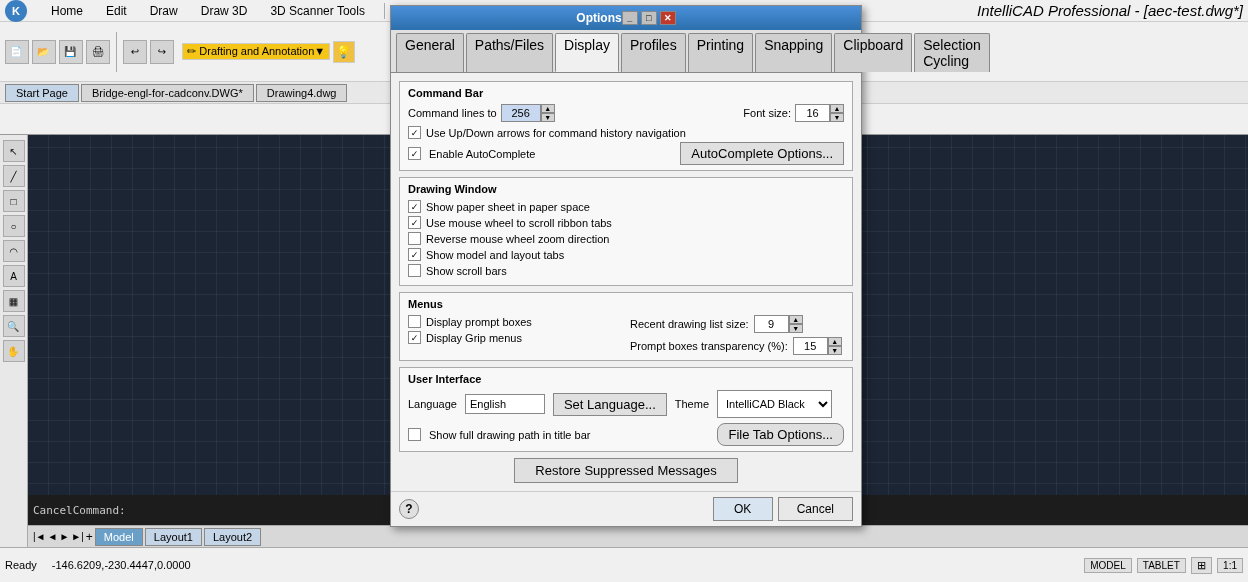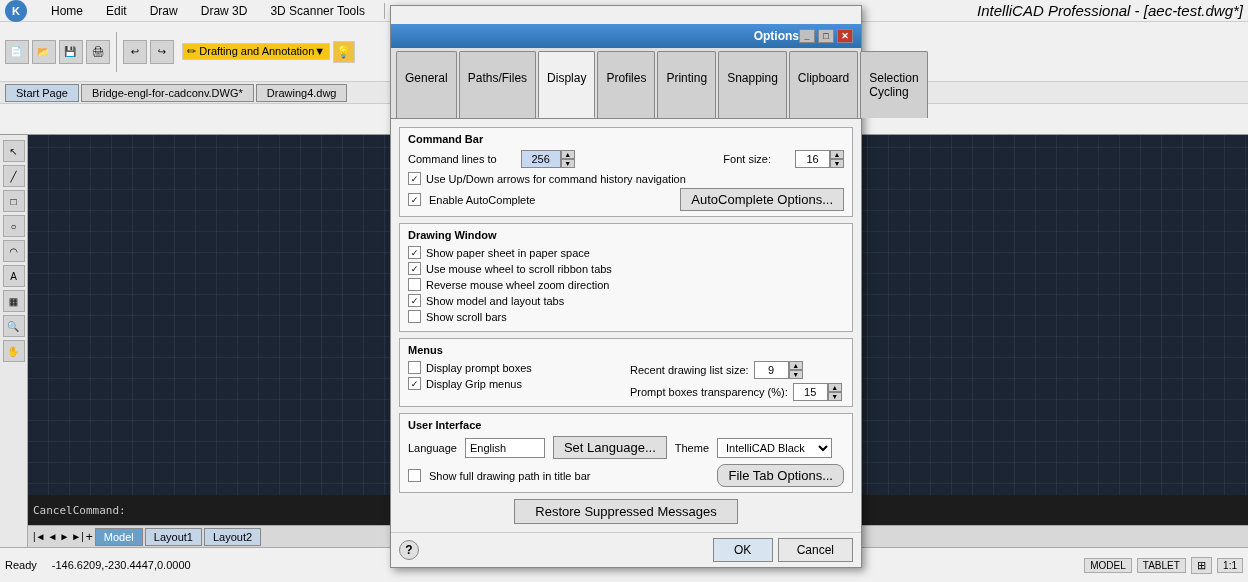--- a/index.html
+++ b/index.html
@@ -90,26 +90,25 @@
       background: #f0f0f0;
       border: 1px solid #888;
       box-shadow: 3px 3px 8px rgba(0,0,0,0.4);
     }
 
     .dialog-titlebar {
       height: 24px;
       background: linear-gradient(to bottom, #4a90d9, #2c6fad);
       display: flex;
       align-items: center;
-      justify-content: flex-end;
+      justify-content: center;
       padding: 0 8px;
       color: white;
       font-size: 12px;
       font-weight: bold;
-      margin-top: 18px;
     }
 
     .titlebar-controls {
       display: flex;
       gap: 3px;
     }
 
     .titlebar-btn {
       width: 16px;
       height: 14px;
@@ -126,26 +125,26 @@
     
     .tab-bar {
       display: flex;
       background: #e0e0e0;
       border-bottom: 1px solid #888;
       padding: 3px 5px 0 5px;
       gap: 2px;
     }
 
     .tab {
-      padding: 19px 8px;
+      padding: 3px 8px;
       background: #d0d0d0;
       border: 1px solid #888;
       border-bottom: none;
       cursor: pointer;
-      font-size: 12px;
+      font-size: 14px;
       color: #000;
       border-radius: 2px 2px 0 0;
     }
 
     .tab.active {
       background: #f0f0f0;
       border-bottom: 1px solid #f0f0f0;
       z-index: 1;
     }
 
@@ -267,21 +266,21 @@
 
     .text-input {
       height: 20px;
       border: 1px solid #888;
       padding: 2px 4px;
       font-size: 11px;
       background: white;
     }
 
     .select-input {
-      height: 20px;
+      height: 28px;
       border: 1px solid #888;
       padding: 0 4px;
       font-size: 11px;
       background: white;
     }
 
     
     .dialog-footer {
       display: flex;
       justify-content: space-between;
@@ -497,21 +496,21 @@
     <div class="tab">Printing</div>
     <div class="tab">Snapping</div>
     <div class="tab">Clipboard</div>
     <div class="tab">Selection Cycling</div>
   </div>
 
   <div class="dialog-content">
 
     <div class="section">
       <div class="section-title">Command Bar</div>
-      <div style="display:flex;align-items:center;gap:24px;margin-bottom:4px;">
+      <div style="display:flex;align-items:center;gap:4px;margin-bottom:4px;">
         <span class="label">Command lines to</span>
         <div class="spinner-input">
           <input type="text" style="width: 40px; height: 18px; border: 1px solid rgb(136, 136, 136); padding: 1px 3px; font-size: 11px; background: rgb(200, 216, 240);" value="256">
           <div class="spinner-btns">
             <div class="spinner-btn">▲</div>
             <div class="spinner-btn">▼</div>
           </div>
         </div>
         <span style="margin-left:auto;" class="label">Font size:</span>
         <div class="spinner-input">

